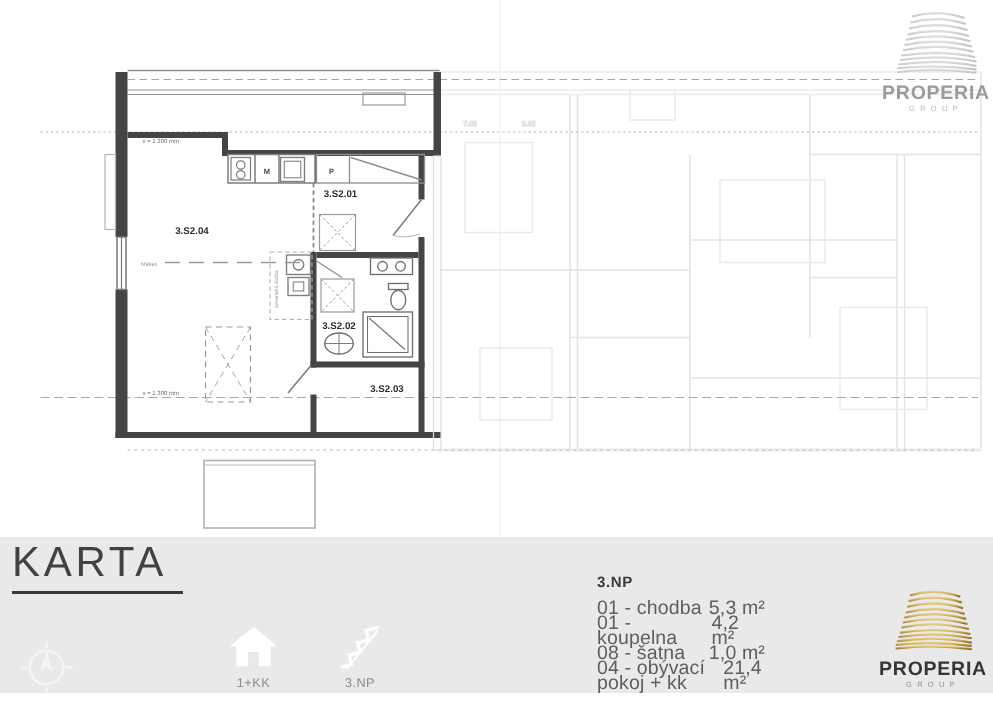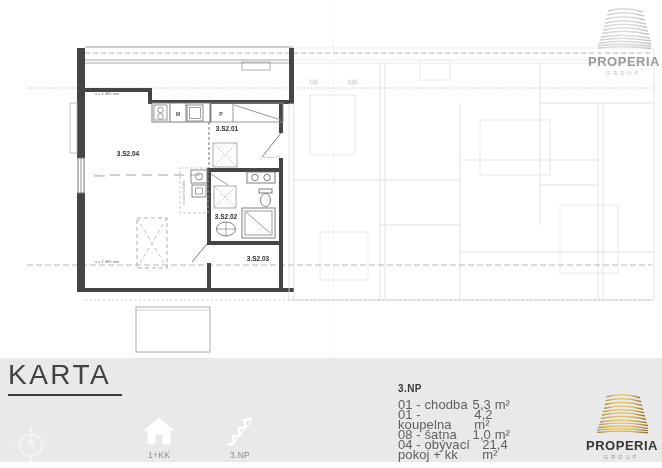--- a/index.html
+++ b/index.html
@@ -21,21 +21,21 @@
   .logo-bottom .logo-group{color:#8f8f8f;}
   
   .bottom-bar{position:absolute;left:0;top:358px;width:662px;height:104px;background:#e9e9e9;}
   .title-block{position:absolute;left:8px;top:3px;color:#424242;}
   .title-line{font-size:28px;line-height:27px;letter-spacing:2.5px;font-weight:500;}
   .title-rule{width:114px;height:2px;background:#3a3a3a;margin-top:6px;}
   .compass{position:absolute;left:12px;top:68px;opacity:0.85;}
   .badge{position:absolute;width:56px;text-align:center;top:58px;}
   .badge svg{display:block;margin:0 auto;}
   .badge-label{font-size:8.5px;color:#8c8c8c;margin-top:4px;letter-spacing:0.3px;}
-  .badge-house{left:131px;}
+  .badge-house{left:141px;}
   .badge-floor{left:212px;}
   .badge-area{left:282px;}
   .details{position:absolute;left:398px;top:25px;width:112px;color:#5e5e5e;}
   .details-heading{font-size:10px;font-weight:bold;color:#3a3a3a;letter-spacing:0.4px;}
   .details-rows{margin-top:6px;}
   .detail-row{display:flex;justify-content:space-between;font-size:13px;line-height:10px;letter-spacing:0.1px;}
   .detail-area{color:#5e5e5e;}
 </style>
 </head>
 <body>

